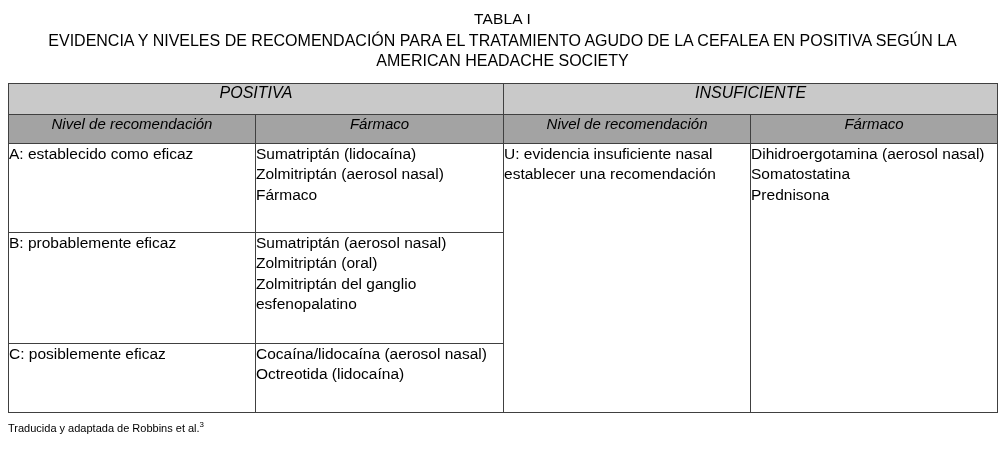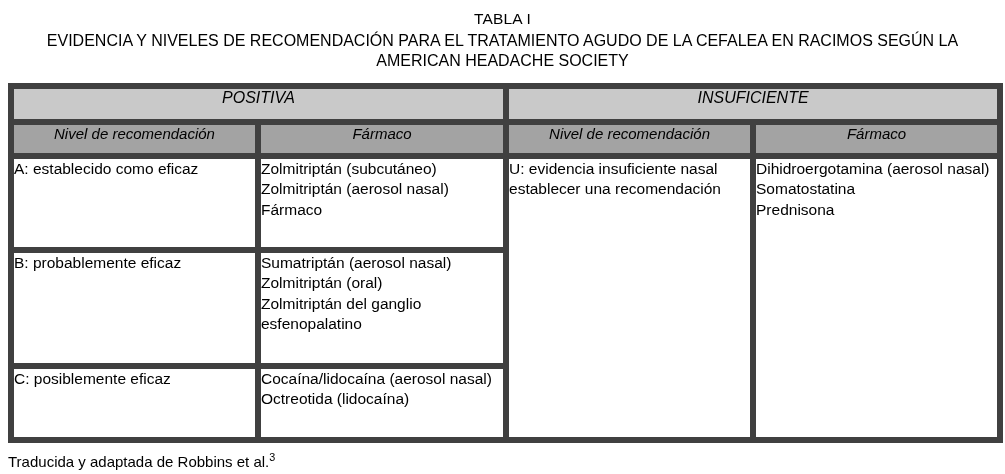--- a/index.html
+++ b/index.html
@@ -32,21 +32,21 @@
     margin: 0 0 12px 0;
     padding: 0 10px;
   }
   table.tabla {
     border-collapse: collapse;
     width: 989px;
     margin: 0 auto;
     table-layout: fixed;
   }
   table.tabla td, table.tabla th {
-    border: 6px solid #404040;
+    border: 1px solid #404040;
     padding: 0;
     vertical-align: top;
   }
   .group-header {
     background: #c9c9c9;
     text-align: center;
     font-style: italic;
     font-size: 16px;
     font-weight: normal;
     height: 30px;
@@ -68,39 +68,39 @@
   }
   .cell-mid {
     vertical-align: middle;
   }
   .lines span {
     display: block;
   }
   .footnote {
     width: 989px;
     margin: 7px auto 0 auto;
-    font-size: 15px;
+    font-size: 11px;
     line-height: 1.3;
   }
   sup {
     font-size: 0.72em;
     vertical-align: super;
   }
   .col-a { width: 247px; }
   .col-b { width: 248px; }
   .col-c { width: 247px; }
   .col-d { width: 247px; }
 </style>
 </head>
 <body>
 
 <div class="page">
 
   <div class="table-label">TABLA I</div>
-  <div class="table-title">EVIDENCIA Y NIVELES DE RECOMENDACIÓN PARA EL TRATAMIENTO AGUDO DE LA CEFALEA EN RACIMOS SEGÚN LA AMERICAN HEADACHE SOCIETY</div>
+  <div class="table-title">EVIDENCIA Y NIVELES DE RECOMENDACIÓN PARA EL TRATAMIENTO AGUDO DE LA CEFALEA EN POSITIVA SEGÚN LA AMERICAN HEADACHE SOCIETY</div>
 
   <table class="tabla">
     <colgroup>
       <col class="col-a">
       <col class="col-b">
       <col class="col-c">
       <col class="col-d">
     </colgroup>
     <thead>
       <tr>
@@ -112,21 +112,21 @@
         <th class="sub-header">Fármaco</th>
         <th class="sub-header">Nivel de recomendación</th>
         <th class="sub-header">Fármaco</th>
       </tr>
     </thead>
     <tbody>
       <tr>
         <td class="cell cell-mid" style="height:88px;margin-top:10px;">A: establecido como eficaz</td>
         <td class="cell">
           <div class="lines">
-            <span>Zolmitriptán (subcutáneo)</span>
+            <span>Sumatriptán (lidocaína)</span>
             <span>Zolmitriptán (aerosol nasal)</span>
             <span>Fármaco</span>
           </div>
         </td>
         <td class="cell cell-mid" rowspan="3">U: evidencia insuficiente nasal establecer una recomendación</td>
         <td class="cell cell-mid" rowspan="3">
           <div class="lines">
             <span>Dihidroergotamina (aerosol nasal)</span>
             <span>Somatostatina</span>
             <span>Prednisona</span>

